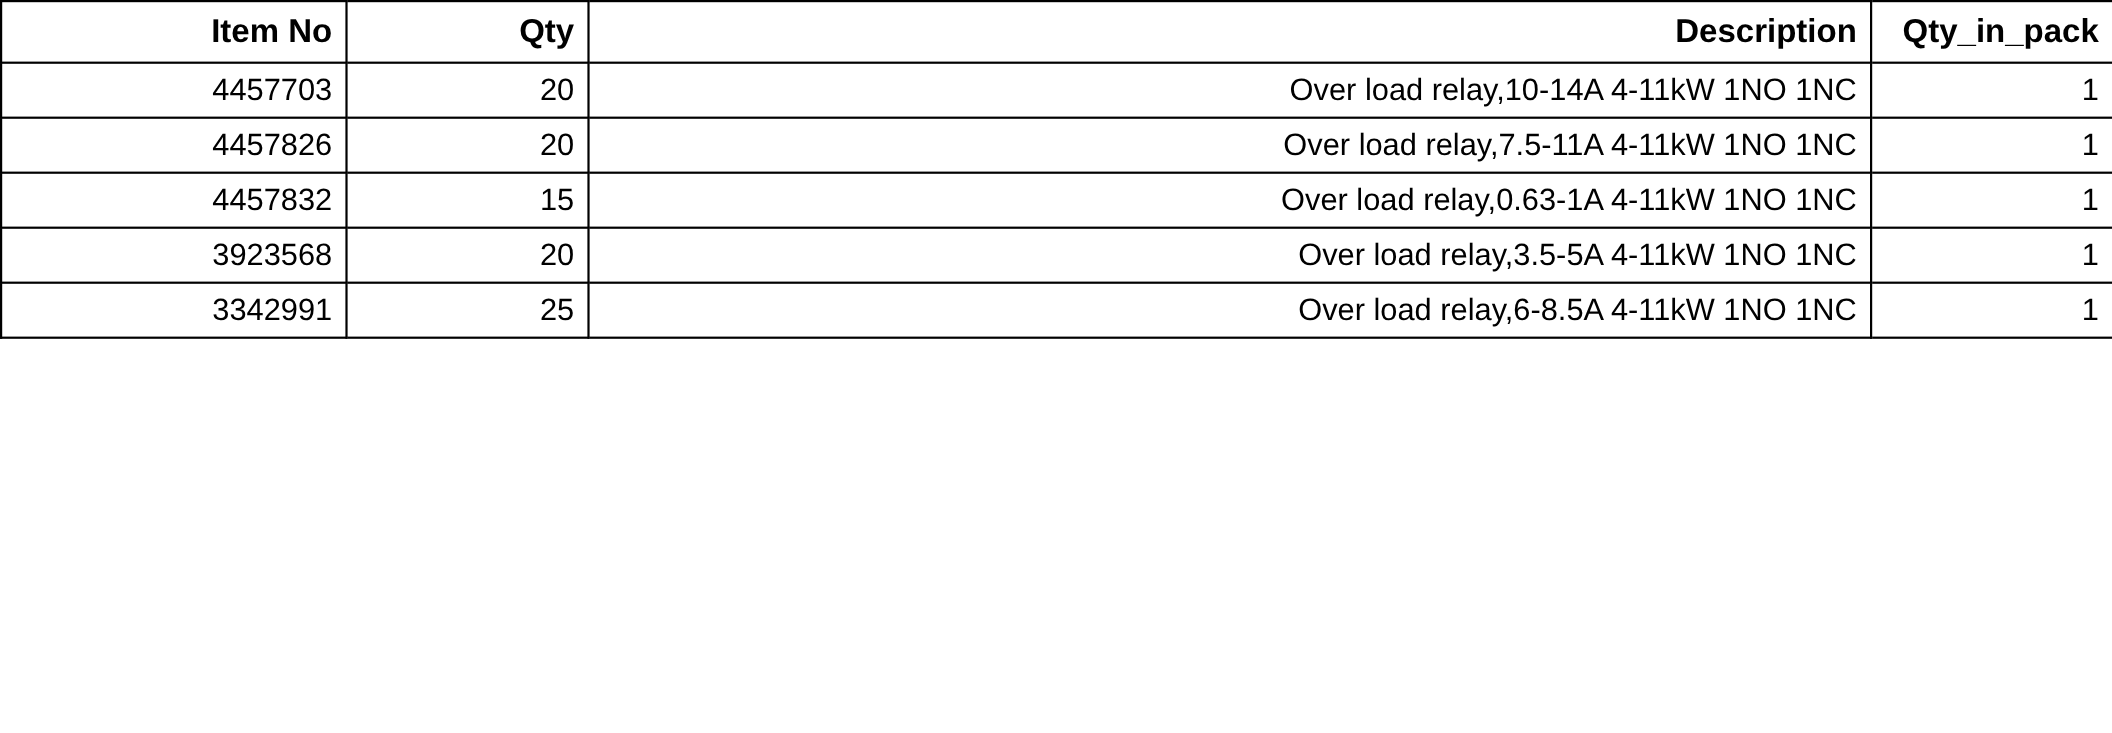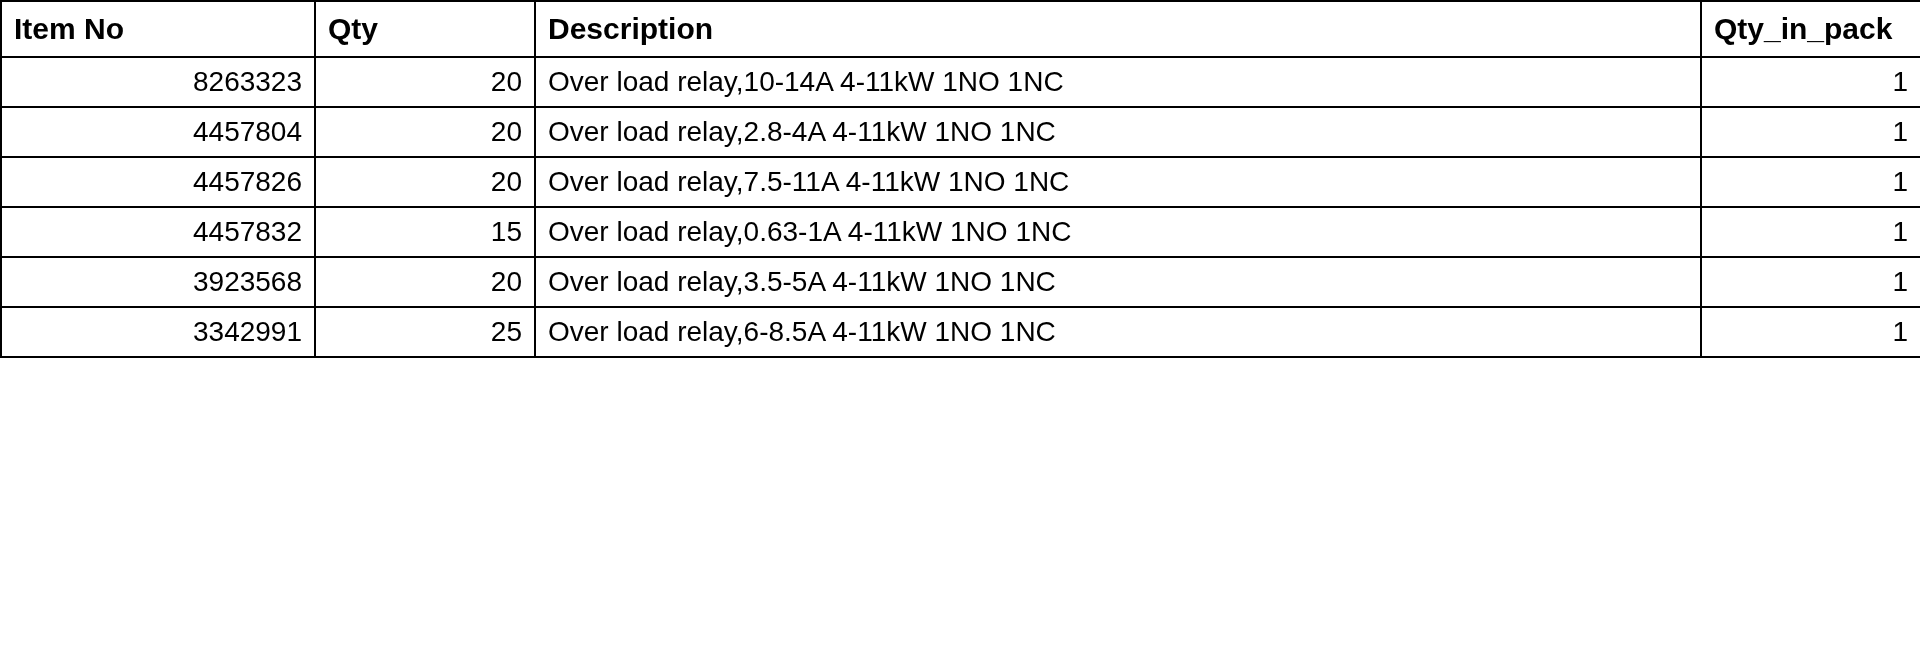--- a/index.html
+++ b/index.html
@@ -47,21 +47,21 @@
       padding: 8px 12px;
       font-size: 28px;
       background: #ffffff;
     }
 
     .cell-right {
       text-align: right;
     }
 
     .cell-left {
-      text-align: left;
+      text-align: right;
     }
   </style>
 </head>
 <body>
 
 <div class="table-container">
   <table>
     <colgroup>
       <col class="col-item">
       <col class="col-qty">
@@ -71,29 +71,23 @@
     <thead>
       <tr>
         <th class="cell-left">Item No</th>
         <th class="cell-left">Qty</th>
         <th class="cell-left">Description</th>
         <th class="cell-left">Qty_in_pack</th>
       </tr>
     </thead>
     <tbody id="table-body">
     <tr>
-          <td class="cell-right">8263323</td>
+          <td class="cell-right">4457703</td>
           <td class="cell-right">20</td>
           <td class="cell-left">Over load relay,10-14A 4-11kW 1NO 1NC</td>
-          <td class="cell-right">1</td>
-        </tr>
-        <tr>
-          <td class="cell-right">4457804</td>
-          <td class="cell-right">20</td>
-          <td class="cell-left">Over load relay,2.8-4A 4-11kW 1NO 1NC</td>
           <td class="cell-right">1</td>
         </tr>
         <tr>
           <td class="cell-right">4457826</td>
           <td class="cell-right">20</td>
           <td class="cell-left">Over load relay,7.5-11A 4-11kW 1NO 1NC</td>
           <td class="cell-right">1</td>
         </tr>
         <tr>
           <td class="cell-right">4457832</td>

